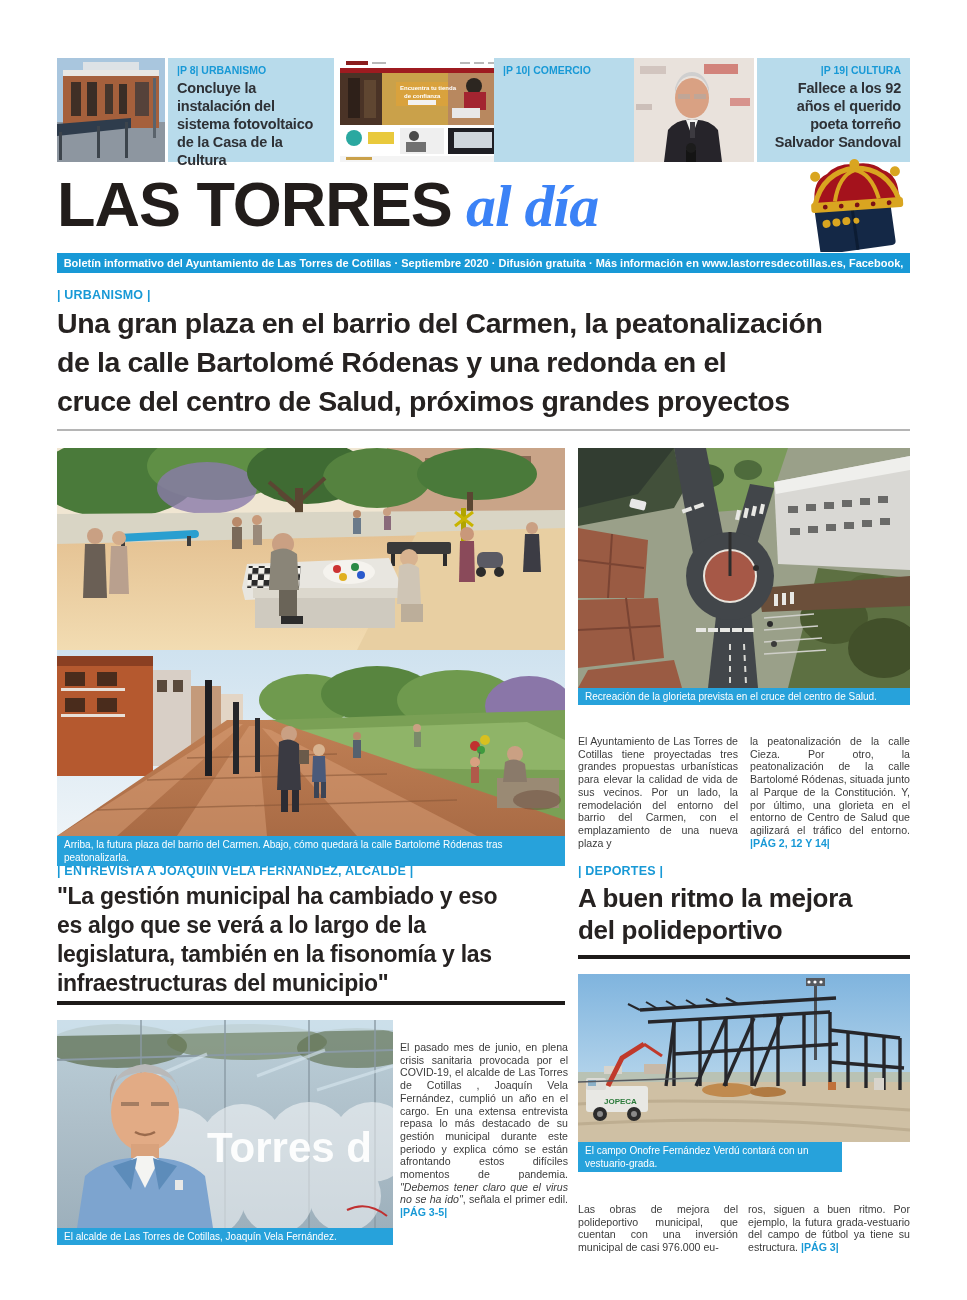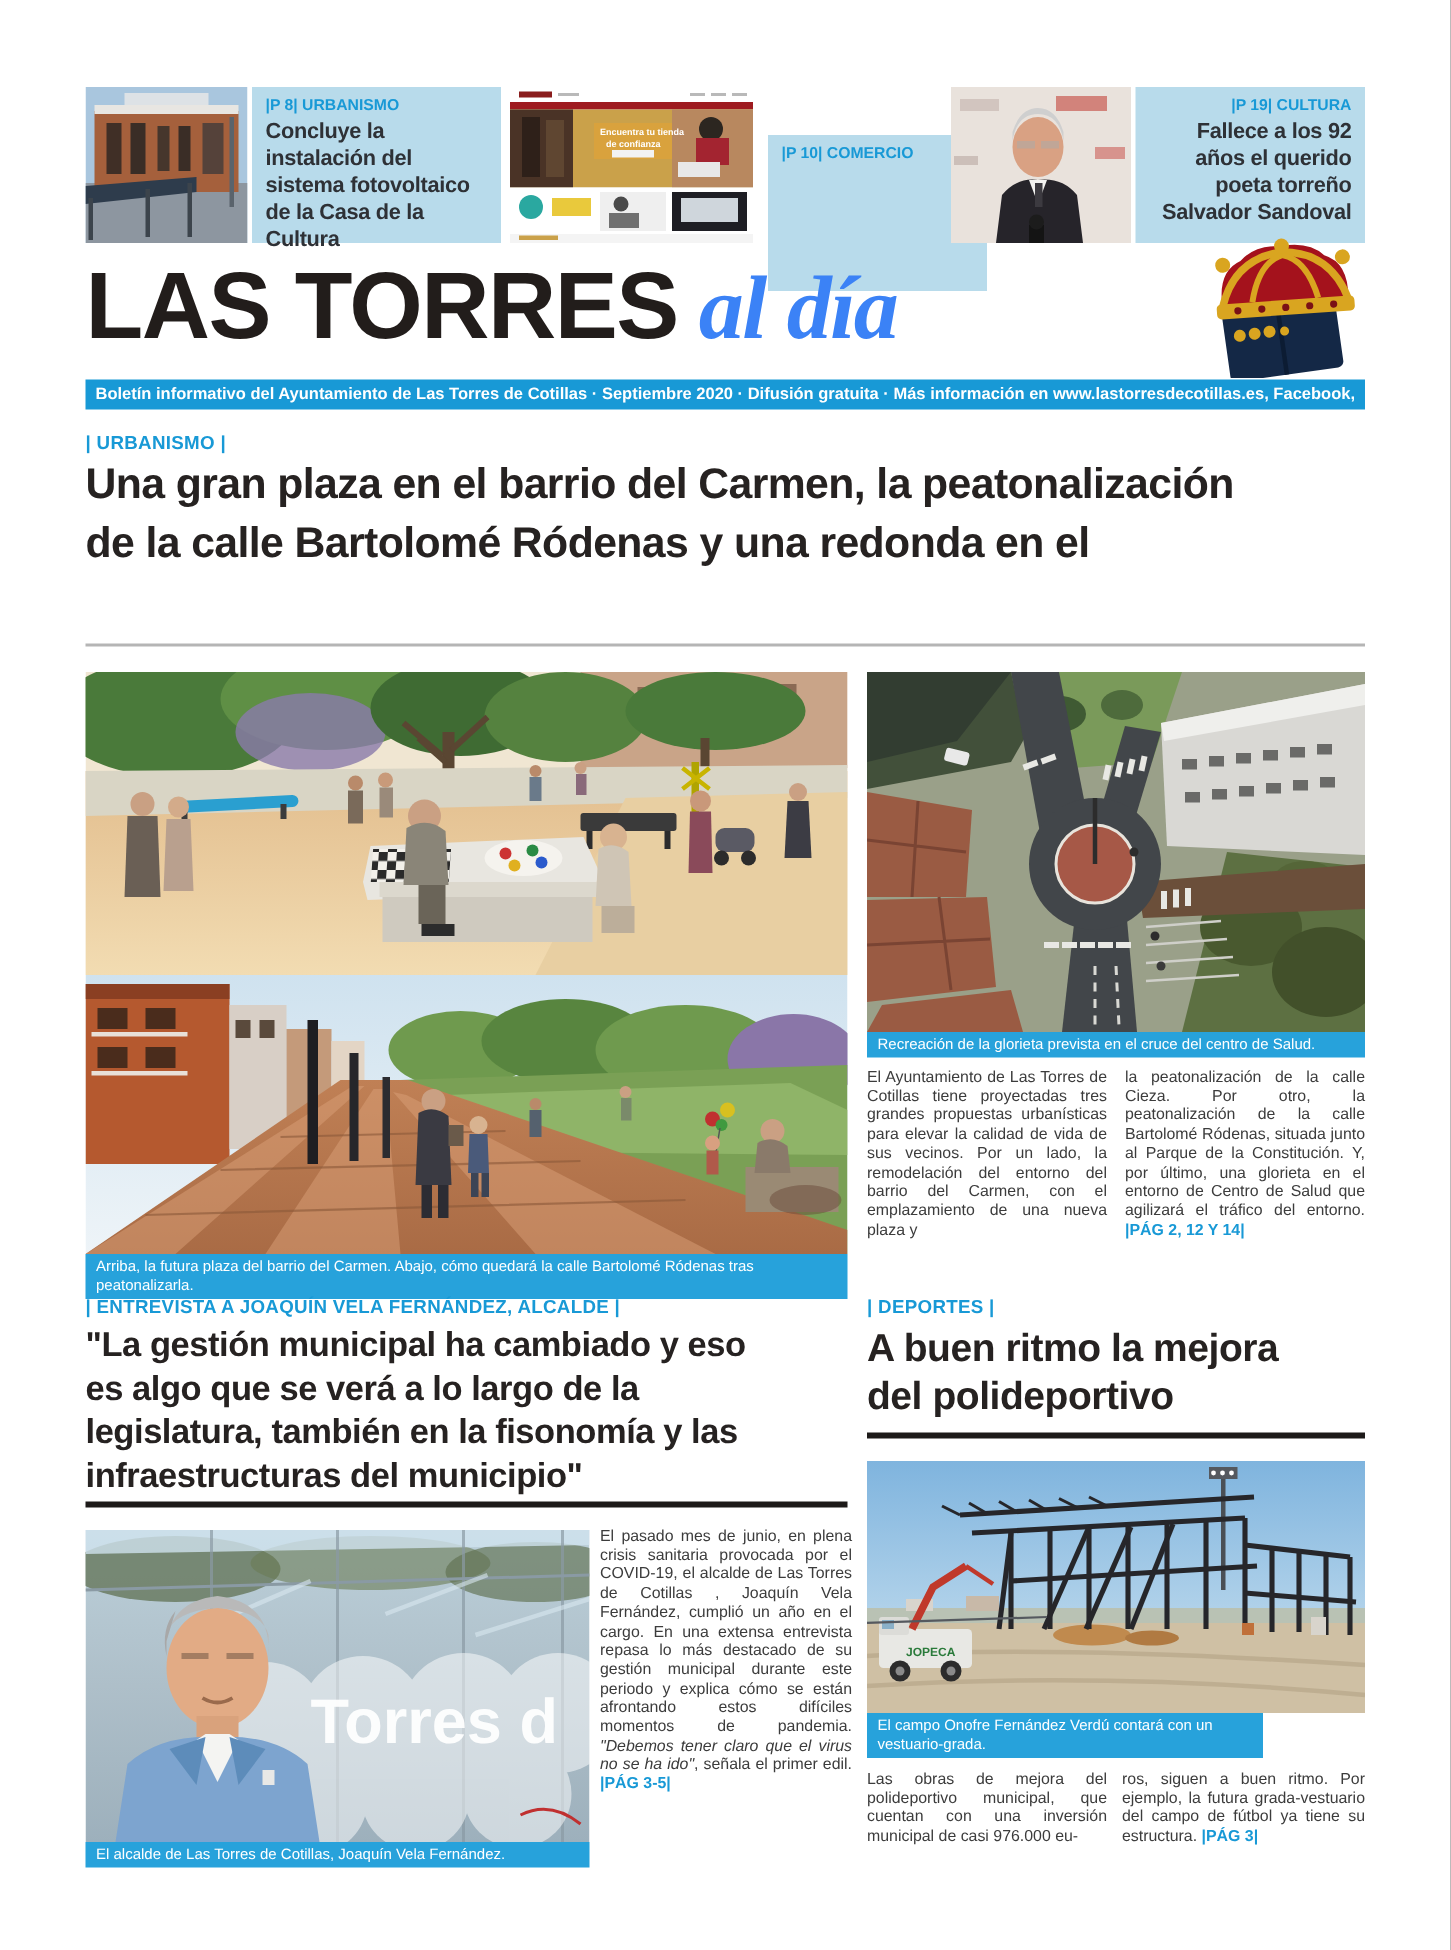--- a/index.html
+++ b/index.html
@@ -17,21 +17,21 @@
   .infobar{background:#1899d6;color:#ffffff;font-size:11px;font-weight:bold;line-height:20px;text-align:center;}
   
   .kicker{color:#1899d6;font-weight:bold;font-size:12.5px;letter-spacing:0.2px;}
   .headline{color:#262221;font-weight:bold;}
   .lead-hl{font-size:28.5px;line-height:39px;letter-spacing:-0.4px;}
   .int-hl{font-size:23px;line-height:29px;letter-spacing:-0.3px;}
   .spo-hl{font-size:26px;line-height:32px;letter-spacing:-0.3px;}
   .rule-gray{background:#b5b5b5;height:2px;}
   .rule-black{background:#1d1a19;height:4px;}
   .caption-bar{background:#27a2db;color:#ffffff;font-size:10px;line-height:13px;padding:2px 7px;box-sizing:border-box;width:100%;}
-  .body-text{font-size:10.6px;line-height:12.7px;color:#3c3c3c;text-align:justify;}
+  .body-text{font-size:10.6px;line-height:12.7px;color:#3c3c3c;text-align:justify;margin-top:23px;}
   .pageref{color:#1899d6;font-weight:bold;}
   .quote{font-style:italic;}
   .photo{display:block;}
   svg{display:block;}
 </style>
 </head>
 <body>
 
 <div class="page">
 
@@ -87,21 +87,21 @@
       <rect x="28" y="74" width="26" height="12" fill="#e9c93c"></rect>
       <rect x="60" y="70" width="44" height="26" fill="#efefef"></rect>
       <circle cx="74" cy="78" r="5" fill="#4a4a4a"></circle>
       <rect x="66" y="84" width="20" height="10" fill="#707070"></rect>
       <rect x="108" y="70" width="50" height="26" fill="#1e1e24"></rect>
       <rect x="114" y="74" width="38" height="16" fill="#cfd6dc"></rect>
       <rect x="6" y="99" width="26" height="3" fill="#caa14a"></rect>
     </svg>
   </div>
 
-  <div class="abs teaser-box" style="left:512px;top:58px;width:146px;height:104px;margin-top:32px;">
+  <div class="abs teaser-box" style="left:494px;top:58px;width:146px;height:104px;">
     <div class="t-kicker">|P 10| COMERCIO</div>
   </div>
 
   <div class="abs photo" style="left:634px;top:58px;">
     <svg width="120" height="104" viewBox="0 0 120 104">
       <rect width="120" height="104" fill="#e9e2dc"></rect>
       <rect x="6" y="8" width="26" height="8" fill="#c8b9b2" opacity="0.7"></rect>
       <rect x="70" y="6" width="34" height="10" fill="#c0342c" opacity="0.55"></rect>
       <rect x="96" y="40" width="20" height="8" fill="#c0342c" opacity="0.45"></rect>
       <rect x="2" y="46" width="16" height="6" fill="#b9a9a2" opacity="0.6"></rect>
@@ -152,20 +152,21 @@
       </g>
     </svg>
   </div>
 
   <div class="abs infobar" style="left:57px;top:253px;width:853px;height:20px;">Boletín informativo del Ayuntamiento de Las Torres de Cotillas · Septiembre 2020 · Difusión gratuita · Más información en www.lastorresdecotillas.es, Facebook, Twitter e Instagram</div>
 
   <div class="abs kicker" style="left:57px;top:288px;">| URBANISMO |</div>
   <div class="abs headline lead-hl" style="left:57px;top:304px;width:870px;">
     <div>Una gran plaza en el barrio del Carmen, la peatonalización</div>
     <div>de la calle Bartolomé Ródenas y una redonda en el</div>
+    <div>cruce del centro de Salud, próximos grandes proyectos</div>
   </div>
   <div class="abs rule-gray" style="left:57px;top:429px;width:853px;"></div>
 
   <div class="abs photo" style="left:57px;top:448px;">
     <svg width="508" height="202" viewBox="0 0 508 202">
       <defs>
         <linearGradient id="sand" x1="0" y1="0" x2="0" y2="1">
           <stop offset="0" stop-color="#e2bd8d"></stop>
             <stop offset="1" stop-color="#f2dcb2"></stop>
         </linearGradient>

